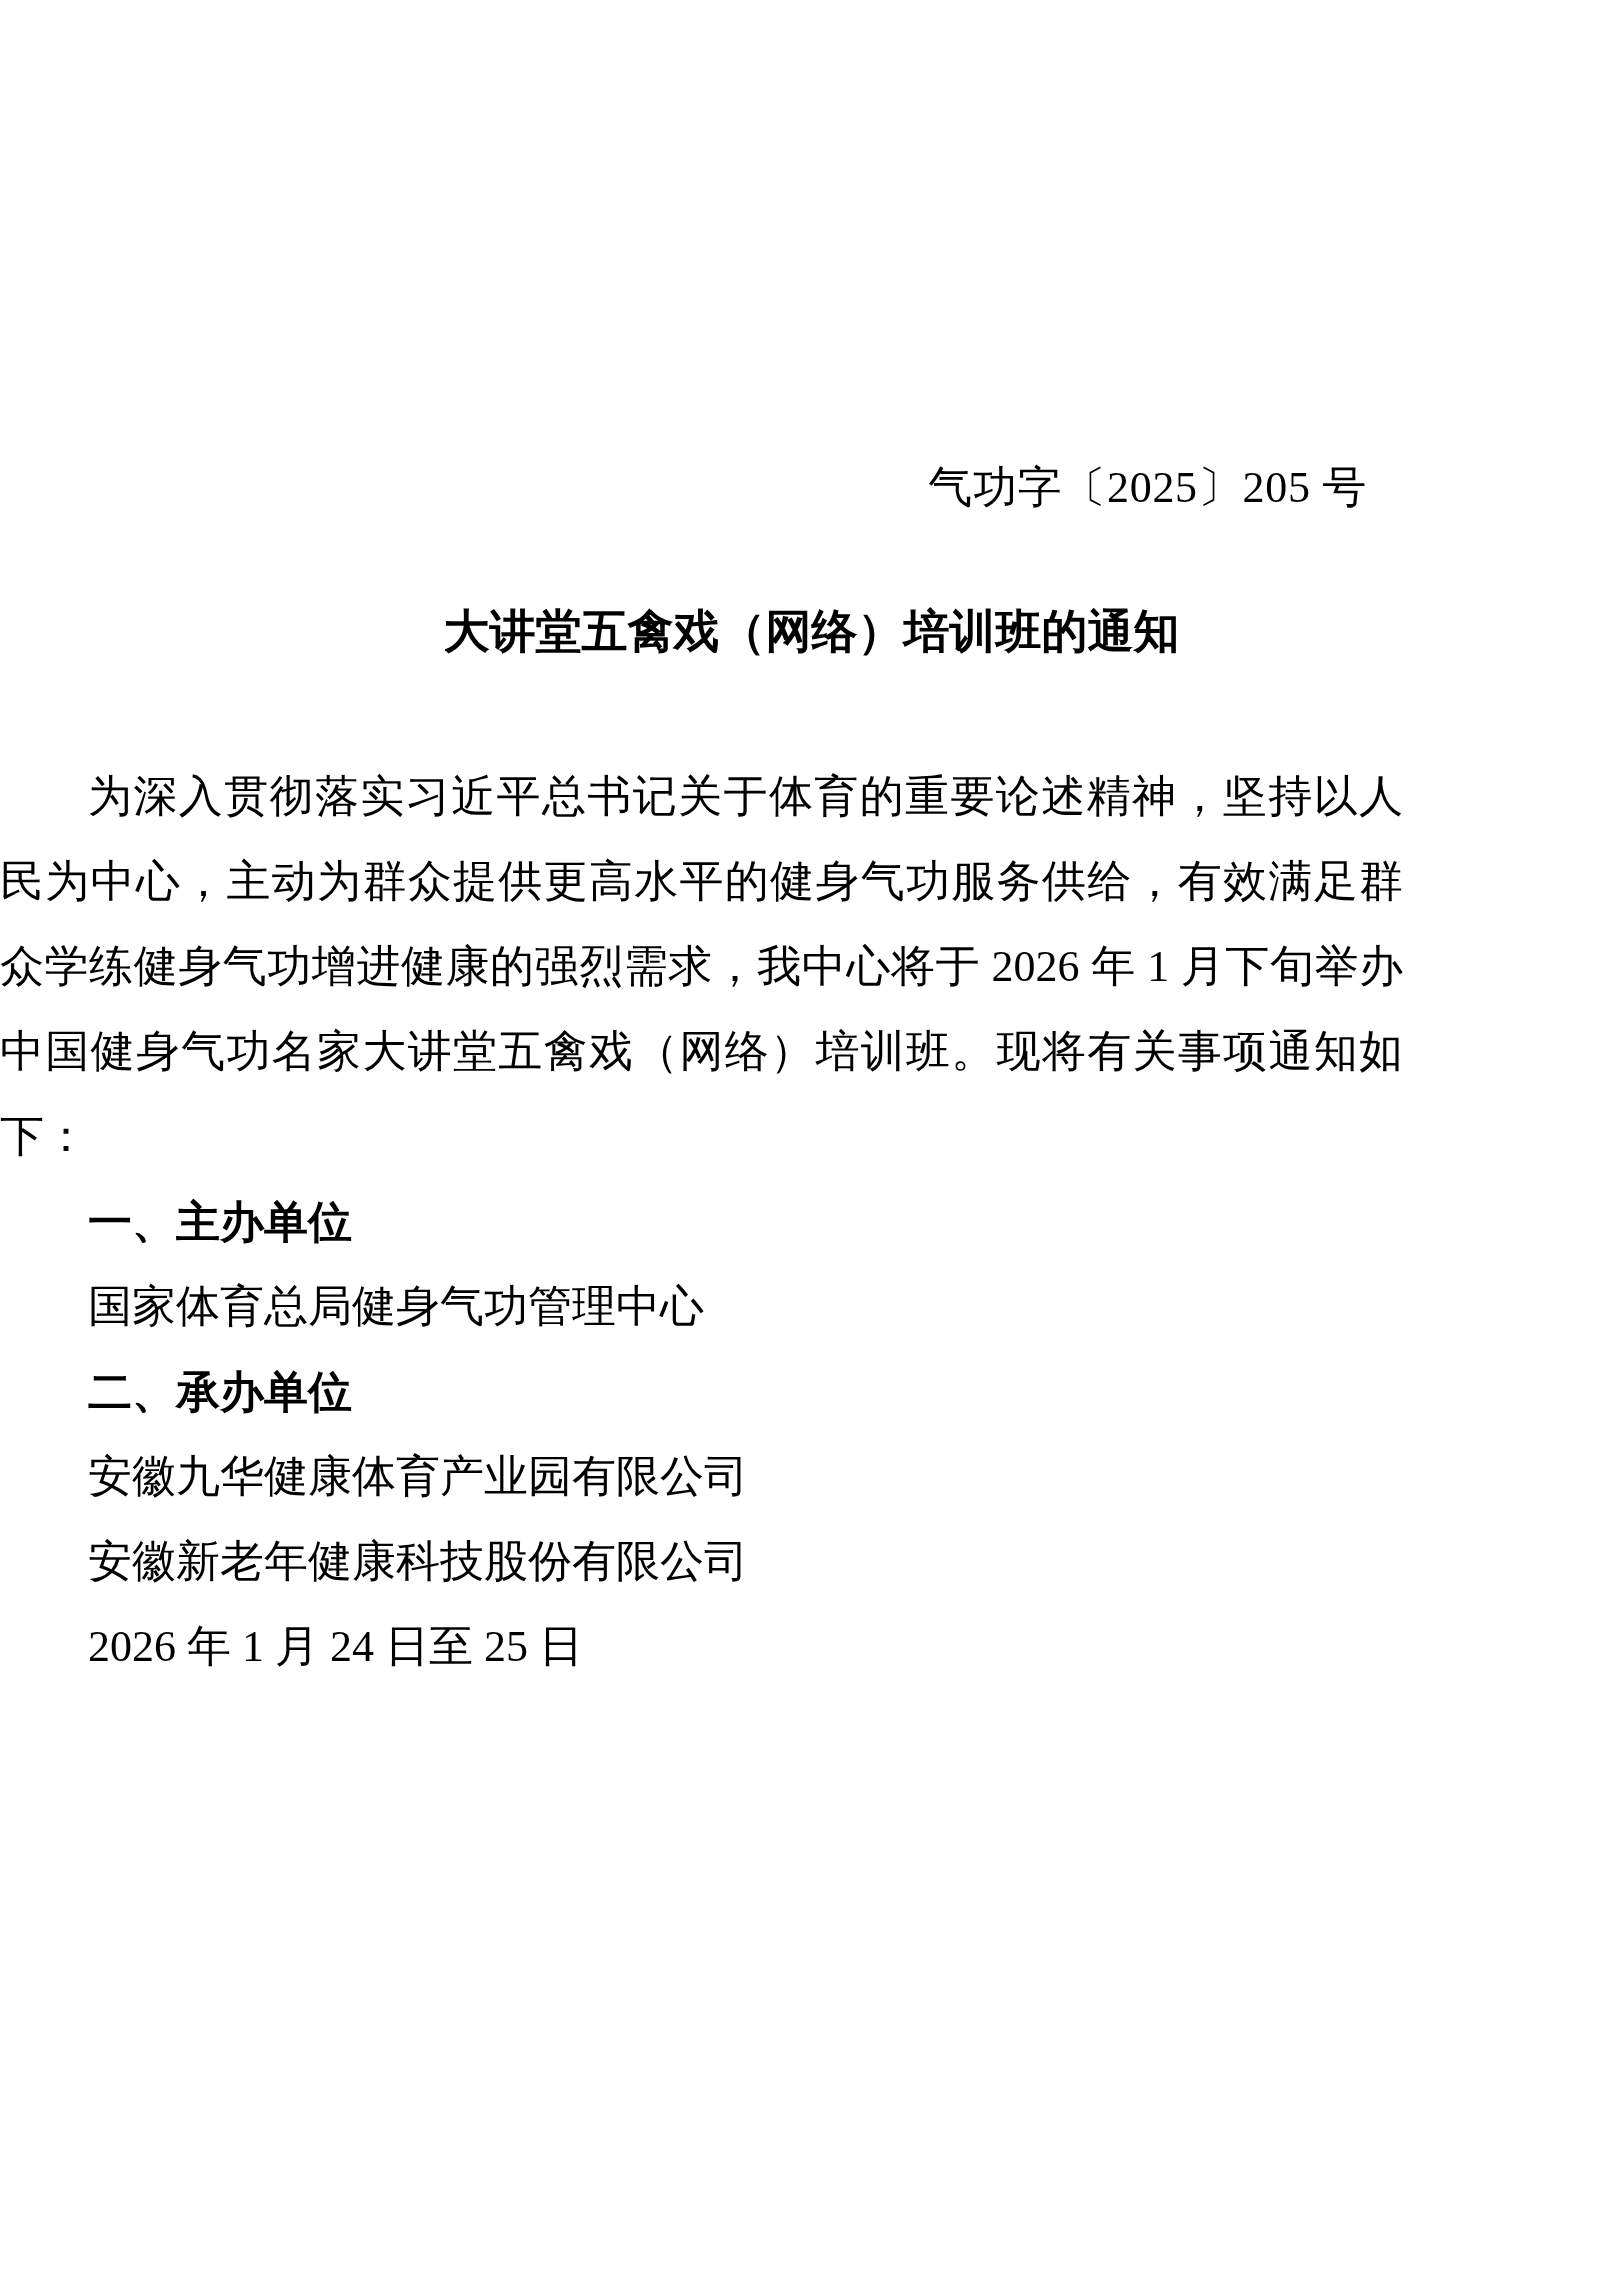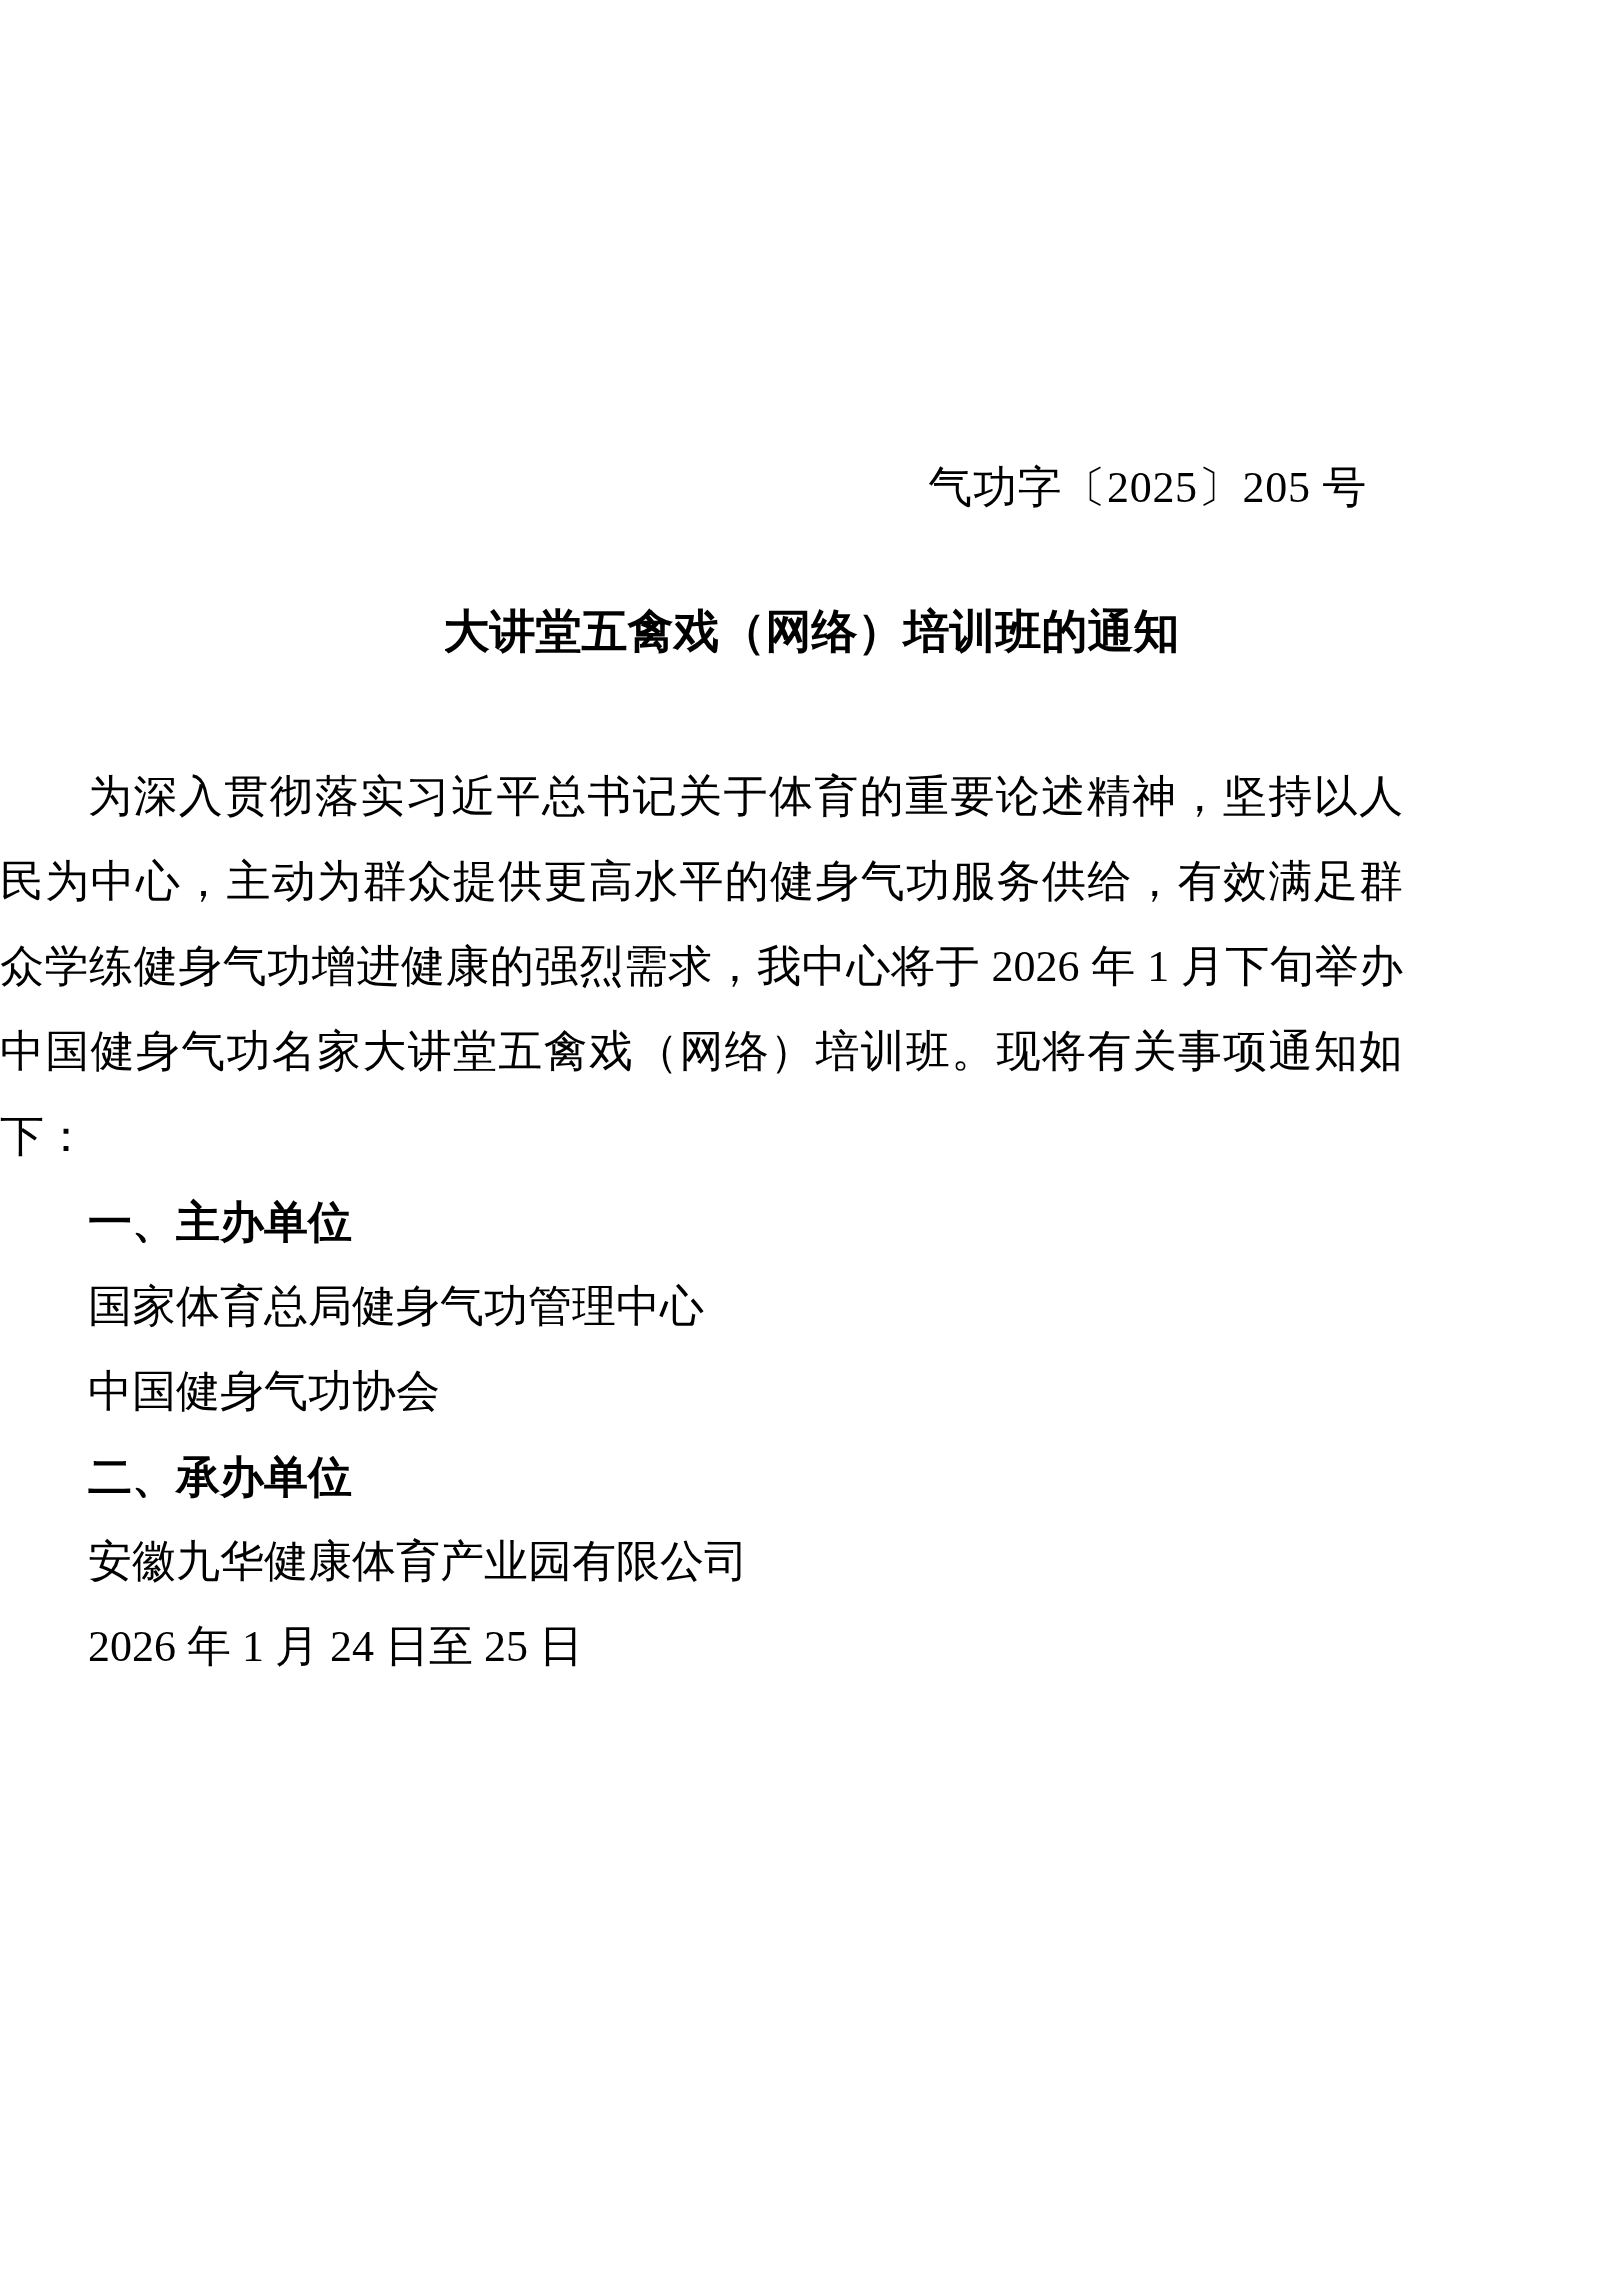--- a/index.html
+++ b/index.html
@@ -64,25 +64,25 @@
   <div class="doc-title">
     <span class="title-line">大讲堂五禽戏（网络）培训班的通知</span>
   </div>
 
   <div class="doc-body">
 
     <p class="intro-para">为深入贯彻落实习近平总书记关于体育的重要论述精神，坚持以人民为中心，主动为群众提供更高水平的健身气功服务供给，有效满足群众学练健身气功增进健康的强烈需求，我中心将于 2026 年 1 月下旬举办中国健身气功名家大讲堂五禽戏（网络）培训班。现将有关事项通知如下：</p>
 
     <p class="section-heading">一、主办单位</p>
     <p class="section-item">国家体育总局健身气功管理中心</p>
-    <p class="section-item">中国健身气功协会</p>
 
     <p class="section-heading">二、承办单位</p>
     <p class="section-item">安徽九华健康体育产业园有限公司</p>
 
+    <p class="section-item">安徽新老年健康科技股份有限公司</p>
 
     <p class="section-item">2026 年 1 月 24 日至 25 日</p>
 
   </div>
 
   <div class="page-number">1</div>
 
 </div>
 
 

